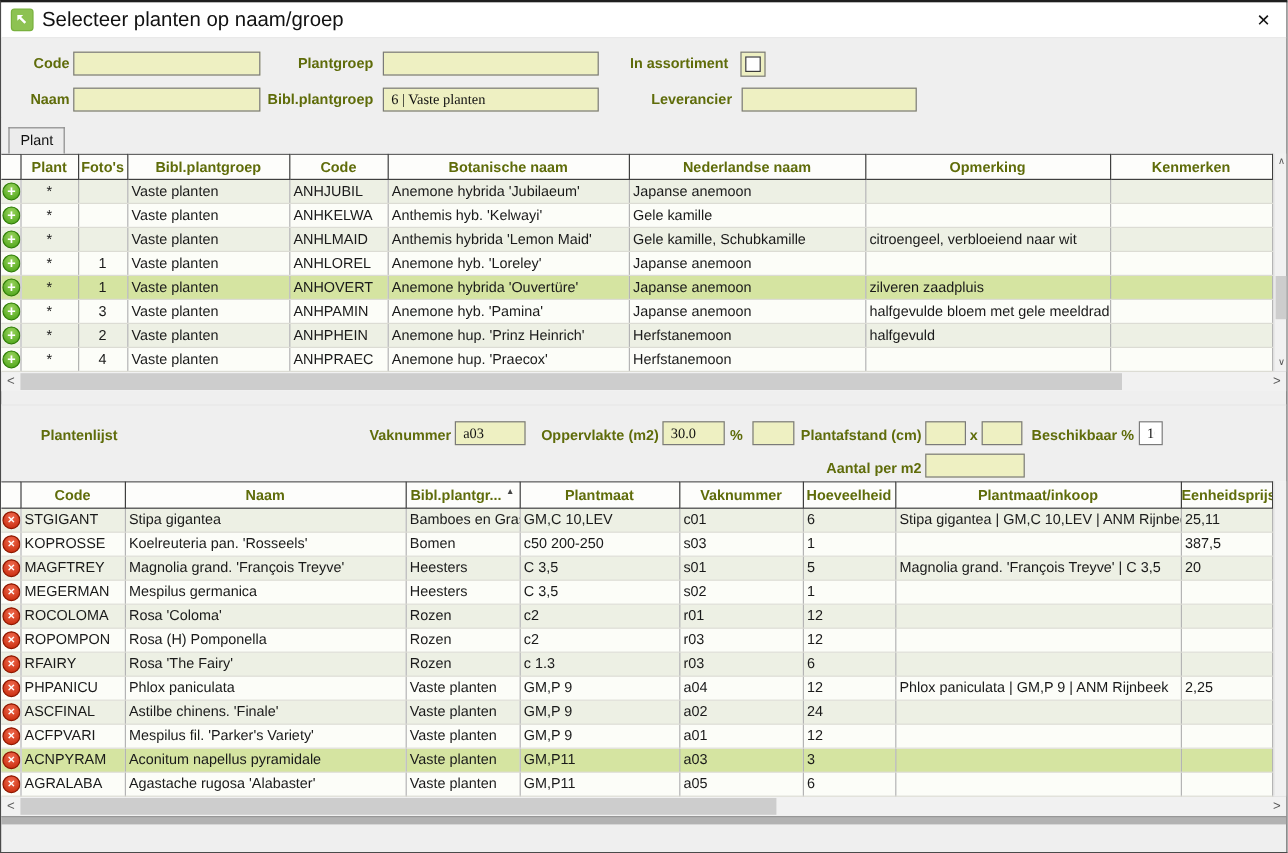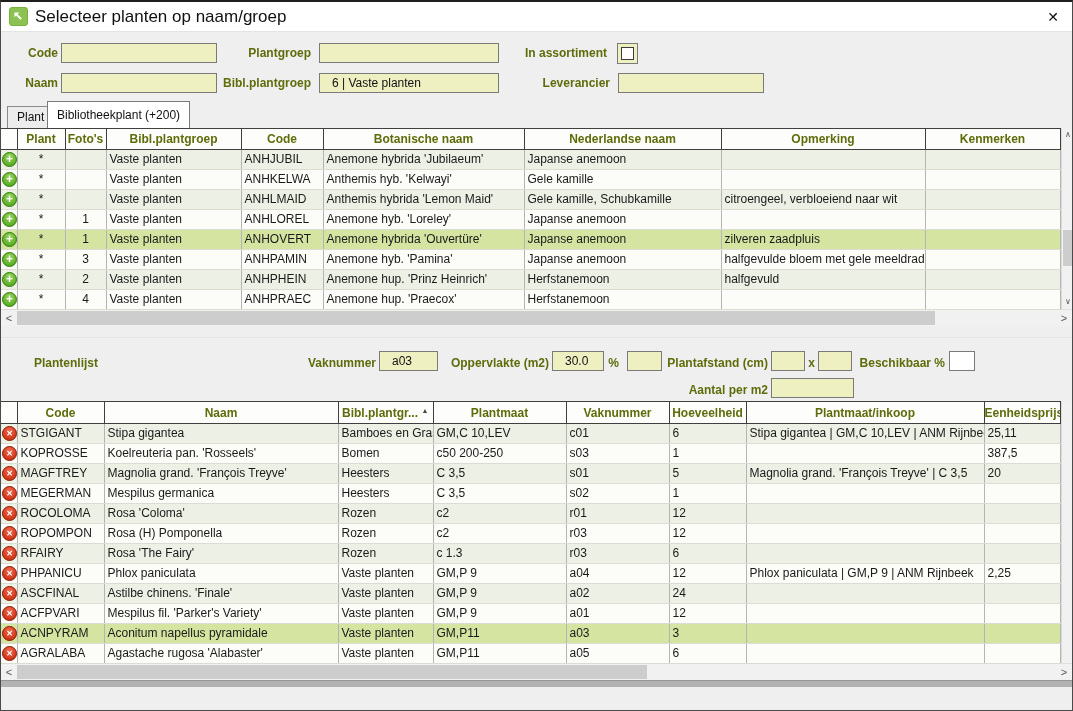--- a/index.html
+++ b/index.html
@@ -12,21 +12,21 @@
   
   .titlebar{ height:30px; background:#ffffff; display:flex; align-items:center; padding:0 8px; border-bottom:1px solid #e4e4e4;}
   .appicon{ width:19px; height:19px; background:#8dc252; border:1px solid #79b13e; border-radius:3px; display:flex; align-items:center; justify-content:center; margin-right:7px;}
   .appicon svg{ width:13px; height:13px; }
   .title{ font-size:17px; color:#111; }
   .close{ margin-left:auto; font-size:14px; color:#111; width:22px; text-align:center; cursor:default;}
   
   .panel{ position:relative; background:#efefef; }
   .filter{ height:66px; }
   label.f{ position:absolute; font-weight:bold; color:#5f6c0a; text-align:right; height:16px; line-height:16px; }
-  .tbx{ position:absolute; height:20px; border:1px solid #7a7a7a; background:#eef0c2; font-family:Liberation Sans, sans-serif; font-size:12px; padding:0 12px; color:#111;}
+  .tbx{ position:absolute; height:20px; border:1px solid #7a7a7a; background:#eef0c2; font-family:Liberation Serif, serif; font-size:12px; padding:0 6px; color:#111;}
   .tbx.white{ background:#ffffff; }
   .chk-frame{ position:absolute; width:21px; height:21px; background:#eef0c2; border:1px solid #7a7a7a; display:flex; align-items:center; justify-content:center;}
   .chk-inner{ width:13px; height:13px; background:#fff; border:1px solid #3c3c3c; }
   
   .tabstrip{ height:30px; position:relative; background:#efefef; }
   .tab{ position:absolute; bottom:0; border:1px solid #8a8a8a; border-bottom:none; background:#ececec; padding:0 9px; line-height:21px; height:22px; font-size:12px; color:#111; }
   .tab.active{ height:27px; line-height:26px; background:#ffffff; z-index:2; border-color:#7a7a7a; }
   
   .gridwrap{ display:flex; background:#fff; }
   table{ border-collapse:collapse; table-layout:fixed; background:#fff; }
@@ -91,21 +91,20 @@
     <label class="f" style="left:520px;top:72px;width:89px">Leverancier</label>
     <input class="tbx" style="left: 617px; top: 41px; width: 146px;" value="">
   </div>
   <style>
     
     .filter label.f{ top:auto; } .filter label[style*="top:43px"]{ top:13px !important; } .filter label[style*="top:72px"]{ top:43px !important; }
   </style>
 
   <div class="tabstrip">
     <span class="tab" style="left:6px">Plant</span>
-    <span class="tab active" style="left:46px">Bibliotheekplant (+200)</span>
   </div>
 
   <div class="gridwrap" style="height:181px">
     <table class="lib" style="width:1059px">
       <colgroup>
         <col style="width:16px">
           <col style="width:48px">
           <col style="width:41px">
           <col style="width:135px">
         <col style="width:82px">

